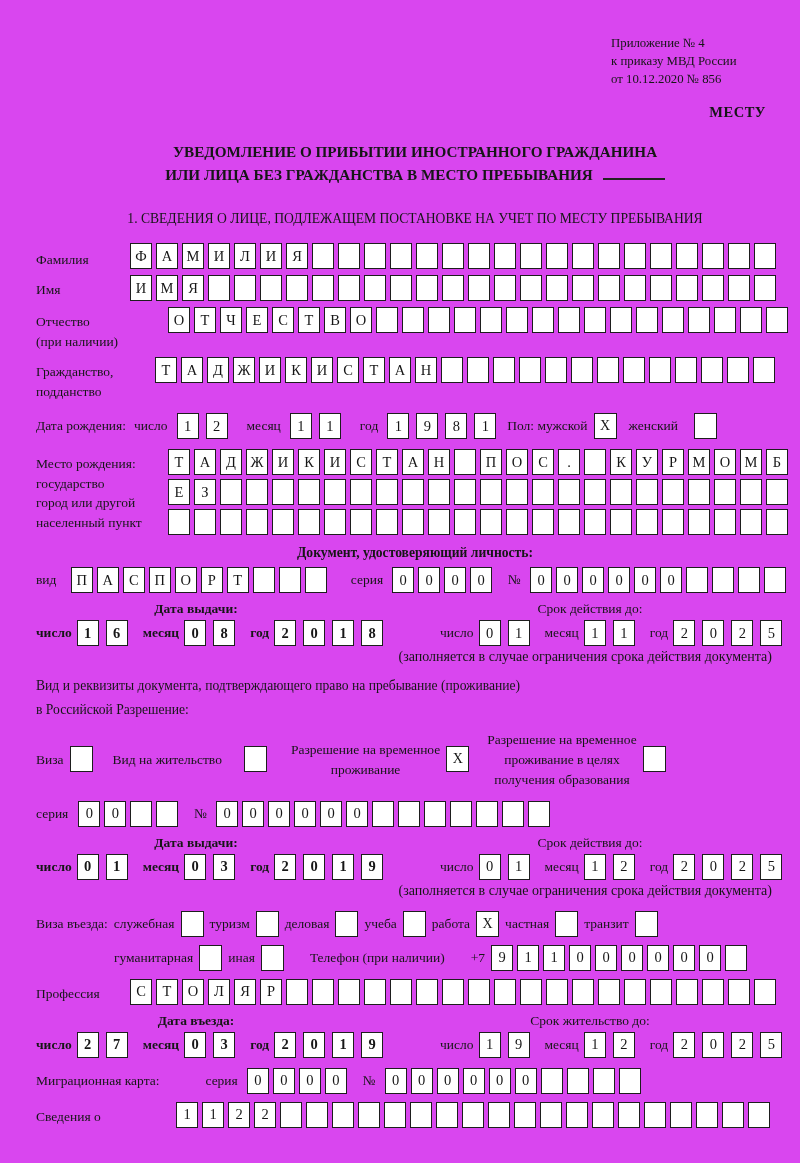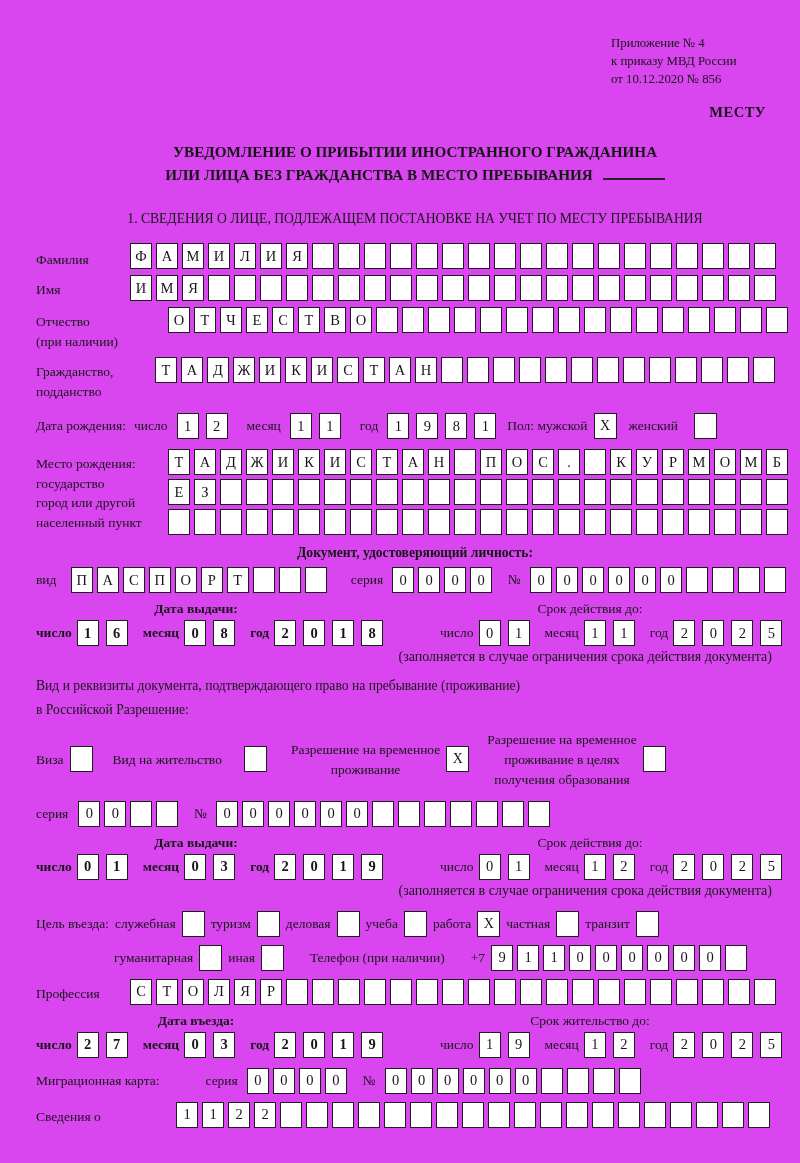--- a/index.html
+++ b/index.html
@@ -482,21 +482,21 @@
             <span class="cell">0</span>
             <span class="cell">2</span>
             <span class="cell">5</span>
           </span>
       </div>
     </div>
   </div>
   <div class="note">(заполняется в случае ограничения срока действия документа)</div>
 
   <div class="purrow">
-    <span>Цель въезда:</span>
+    <span>Виза въезда:</span>
     <span class="ml6">служебная</span>
     <span class="cbox"></span>
     <span>туризм</span>
     <span class="cbox"></span>
     <span>деловая</span>
     <span class="cbox"></span>
     <span>учеба</span>
     <span class="cbox"></span>
     <span>работа</span>
     <span class="cbox">X</span>

